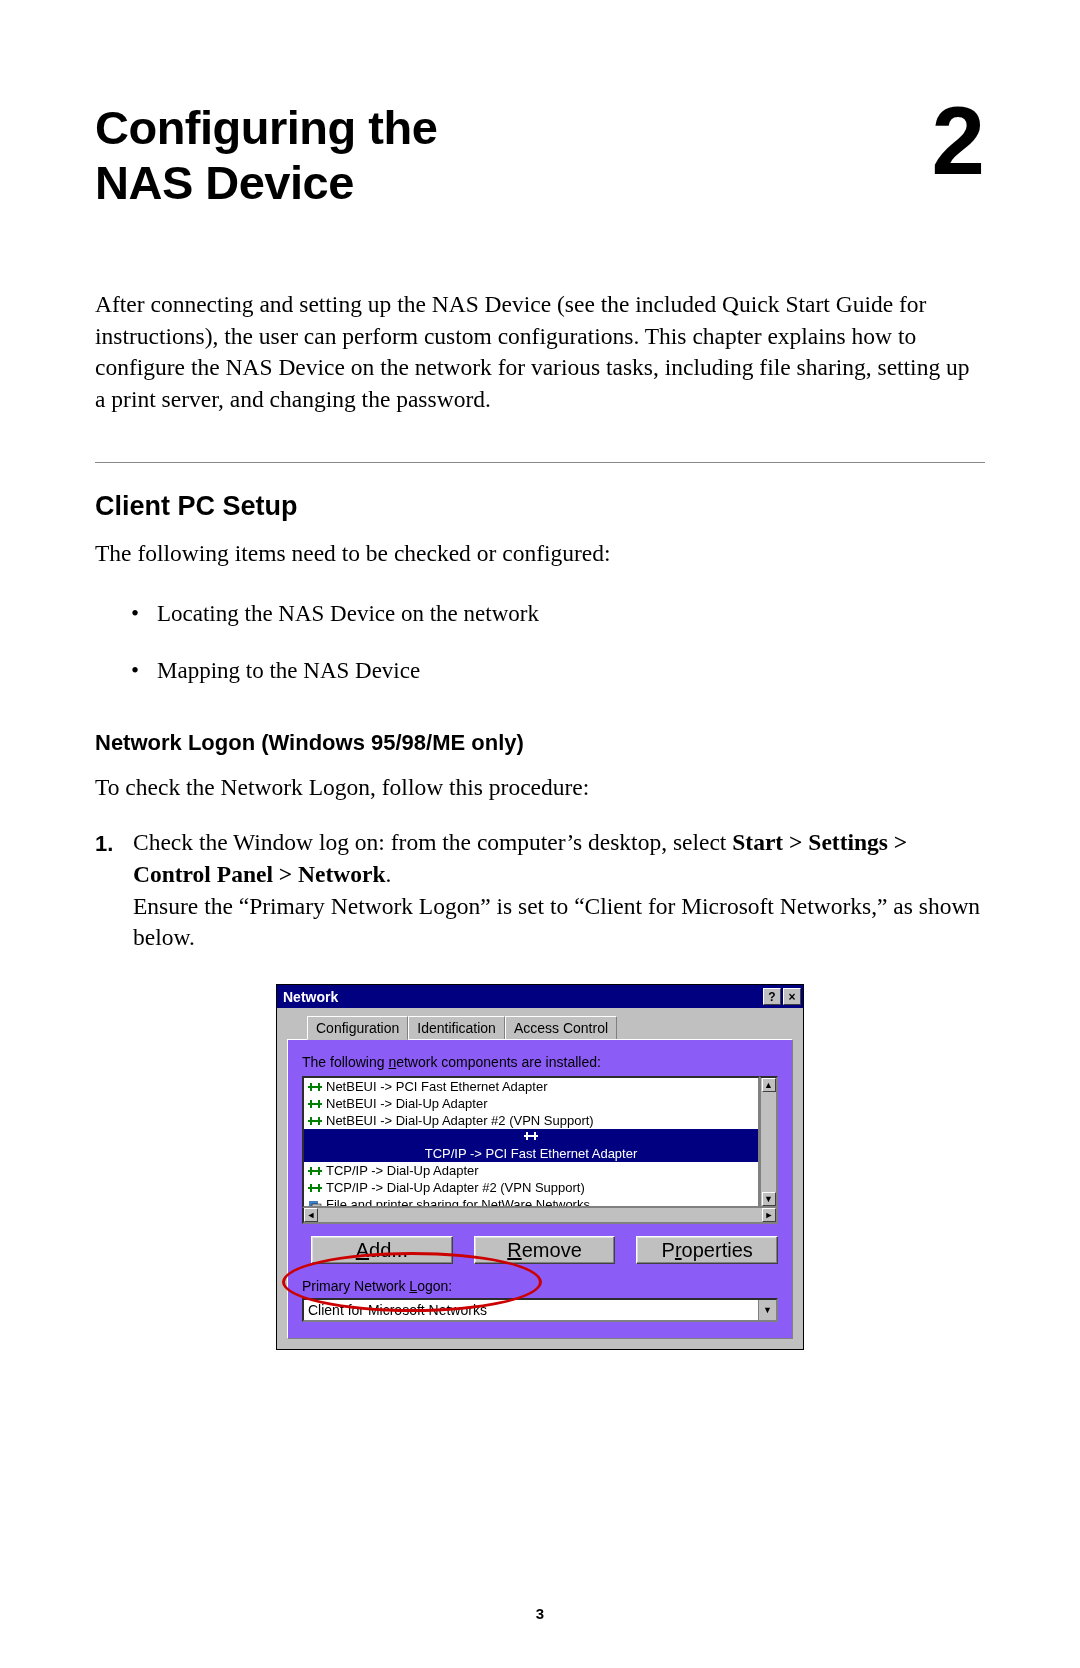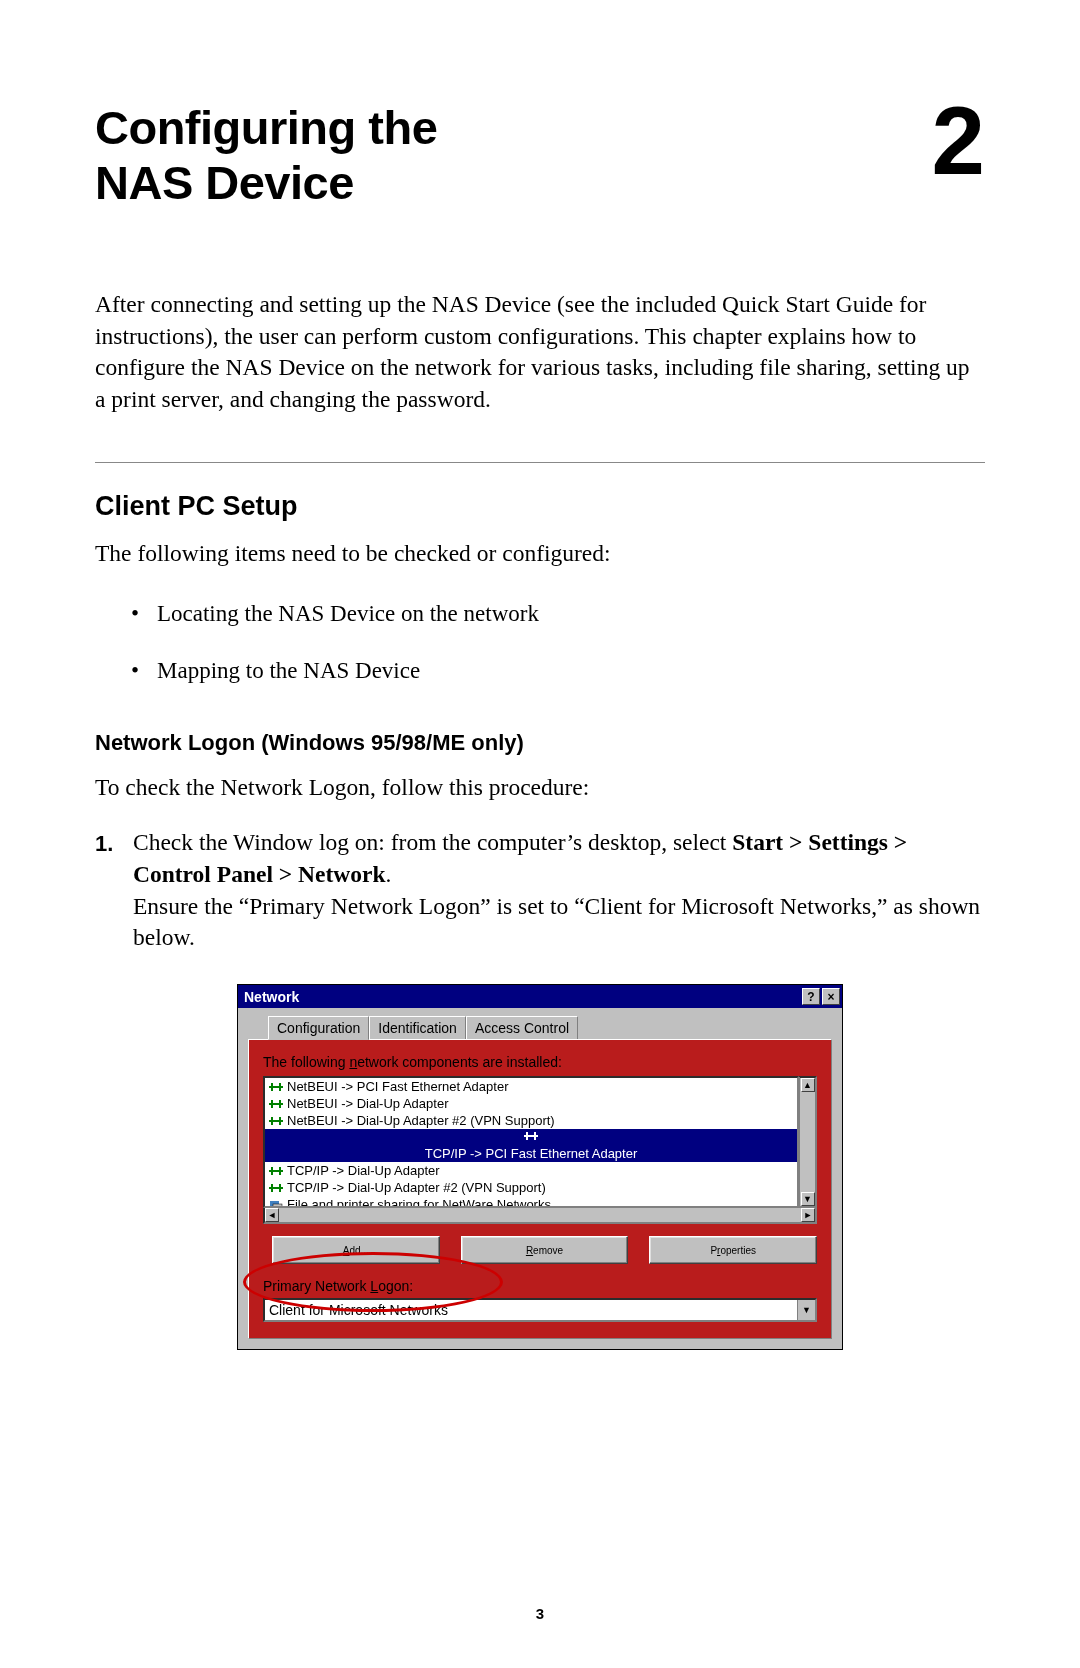--- a/index.html
+++ b/index.html
@@ -26,21 +26,21 @@
   ul.bullets li::before { content: "•"; position: absolute; left: -26px; }
   .subsection-heading { font-family: Arial, Helvetica, sans-serif; font-weight: 700; font-size: 22px; margin-bottom: 16px; }
   ol.steps { list-style: none; margin-left: 38px; margin-bottom: 28px; }
   ol.steps li { font-size: 23.5px; line-height: 1.35; position: relative; padding-left: 0; }
   .step-num { position: absolute; left: -38px; font-family: Arial, Helvetica, sans-serif; font-weight: 700; font-size: 22px; top: 2px; }
   .bold { font-weight: 700; }
 
   
   .dialog-wrap { display: flex; justify-content: center; margin-top: 30px; }
   .dialog {
-    width: 606px; border: 1px solid #000; background: #c0c0c0;
+    width: 528px; border: 1px solid #000; background: #c0c0c0;
     font-family: "MS Sans Serif", Tahoma, Arial, sans-serif; font-size: 14px;
   }
   .dlg-titlebar {
     background: #000080; color: #fff; font-weight: 700; height: 23px;
     display: flex; align-items: center; justify-content: space-between;
     padding: 0 2px 0 6px; font-size: 14px;
   }
   .dlg-titlebar .btns { display: flex; gap: 2px; }
   .dlg-titlebar .sysbtn {
     width: 18px; height: 17px; background: #c0c0c0; border: 1px solid #fff;
@@ -52,21 +52,21 @@
   .dlg-body { padding: 8px 10px 10px 10px; }
   .tabs { display: flex; margin-bottom: 0; padding-left: 20px; }
   .tab {
     background: #c0c0c0; border: 1px solid #808080; border-bottom: none;
     border-top-color: #fff; border-left-color: #fff;
     padding: 3px 8px; font-size: 14px; position: relative;
   }
   .tab.active { background: #c0c0c0; z-index: 2; border-bottom: 1px solid #c0c0c0; margin-bottom: -1px; }
   .tabpane {
     border: 1px solid #fff; border-right-color: #808080; border-bottom-color: #808080;
-    padding: 14px 14px 16px 14px; background: #b91c1c;
+    padding: 14px 14px 16px 14px; background: #8b5cf6;
   }
   .dlg-label { font-size: 14px; margin-bottom: 6px; }
   .underline { text-decoration: underline; }
   .listbox-wrap { display: flex; }
   .listbox {
     flex: 1; background: #fff; border: 2px inset #808080; height: 132px; overflow: hidden;
     font-size: 13px;
   }
   .listbox .row { display: flex; align-items: center; gap: 4px; padding: 1px 4px; white-space: nowrap; }
   .listbox .row.selected { background: #000080; color: #fff; flex-direction: column; }
@@ -79,21 +79,21 @@
   .scroll-btn { width: 14px; height: 14px; background: #c0c0c0; border: 1px solid #fff; border-right-color: #404040; border-bottom-color: #404040; font-size: 9px; display: flex; align-items: center; justify-content: center; }
   .scroll-h {
     height: 18px; background: #c0c0c0; border: 2px inset #808080; border-top: 1px solid #808080;
     display: flex; justify-content: space-between; align-items: center; margin-top: -2px;
   }
   .btnrow { display: flex; justify-content: space-between; margin-top: 12px; gap: 12px; }
   .w95btn {
     flex: 1; height: 28px; background: #c0c0c0; border: 1px solid #fff;
     border-right-color: #404040; border-bottom-color: #404040;
     box-shadow: inset -1px -1px 0 #808080, inset 1px 1px 0 #dfdfdf;
-    font-size: 10px; display: flex; align-items: center; justify-content: center; margin-left: 9px;
+    font-size: 20px; display: flex; align-items: center; justify-content: center; margin-left: 9px;
   }
   .combo {
     display: flex; border: 2px inset #808080; background: #fff; height: 24px; align-items: center;
   }
   .combo .val { flex: 1; padding: 0 4px; font-size: 14px; }
   .combo .drop { width: 18px; height: 100%; background: #c0c0c0; border-left: 1px solid #808080; display: flex; align-items: center; justify-content: center; font-size: 9px; }
   .pnl-label { font-size: 14px; margin-top: 14px; margin-bottom: 4px; position: relative; z-index: 3; }
 
   .ellipse-wrap { position: relative; }
   .red-ellipse {

